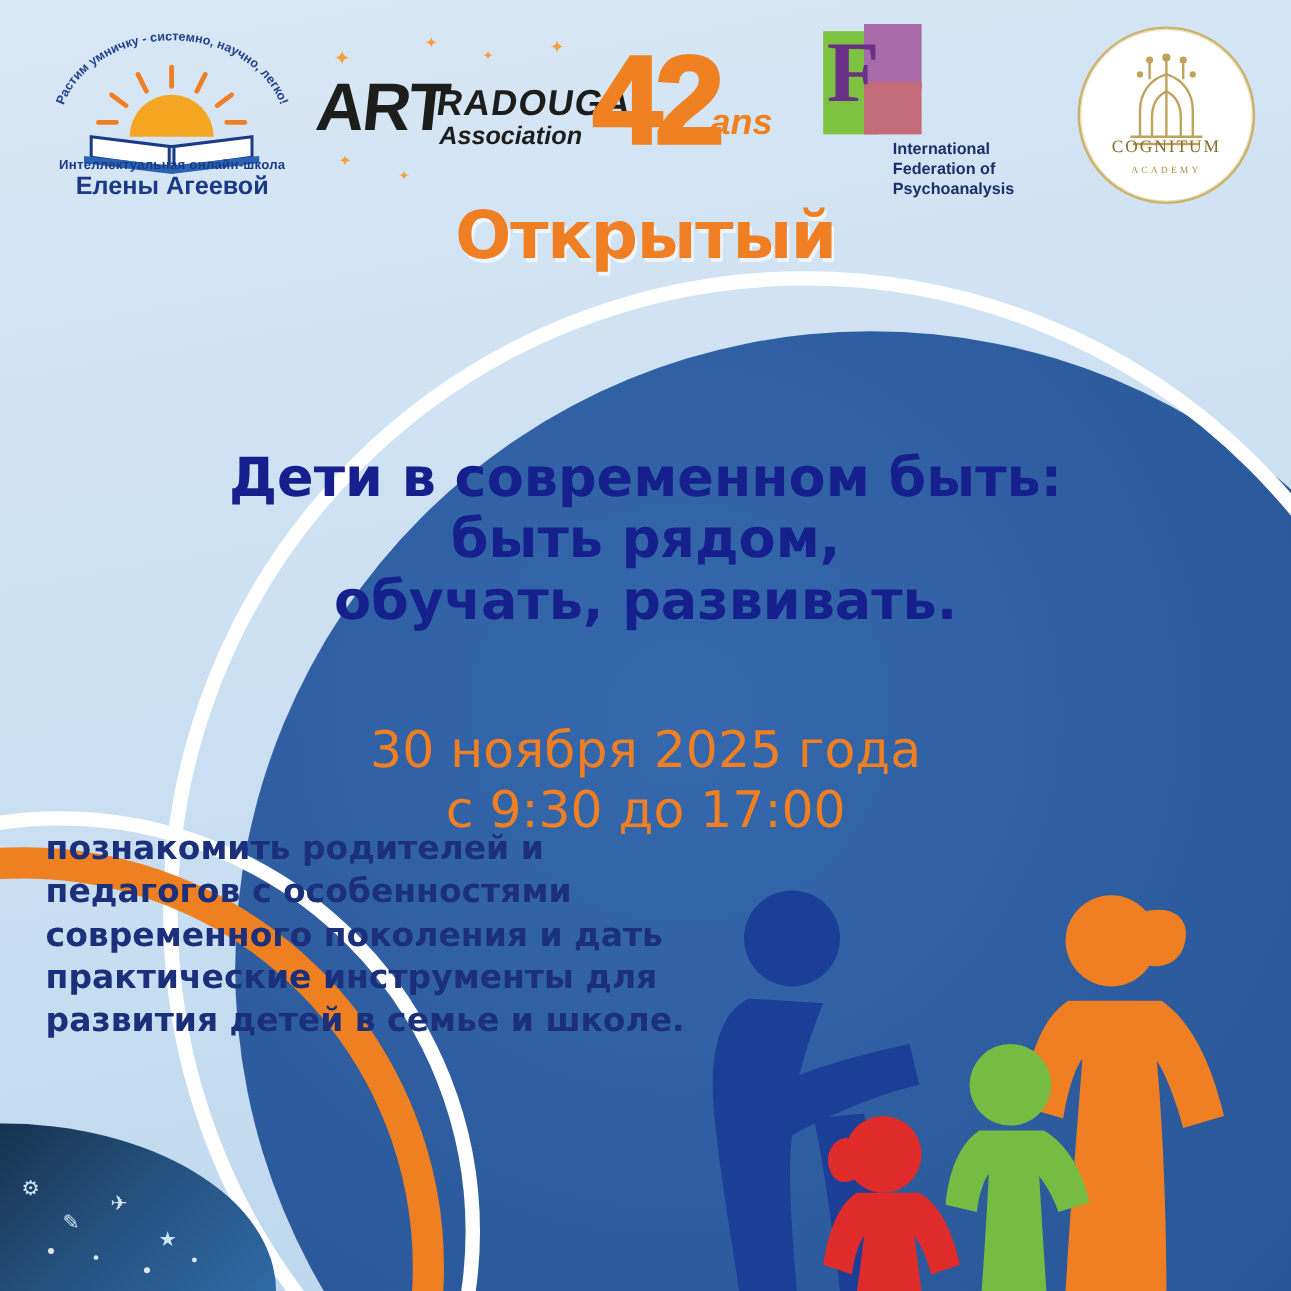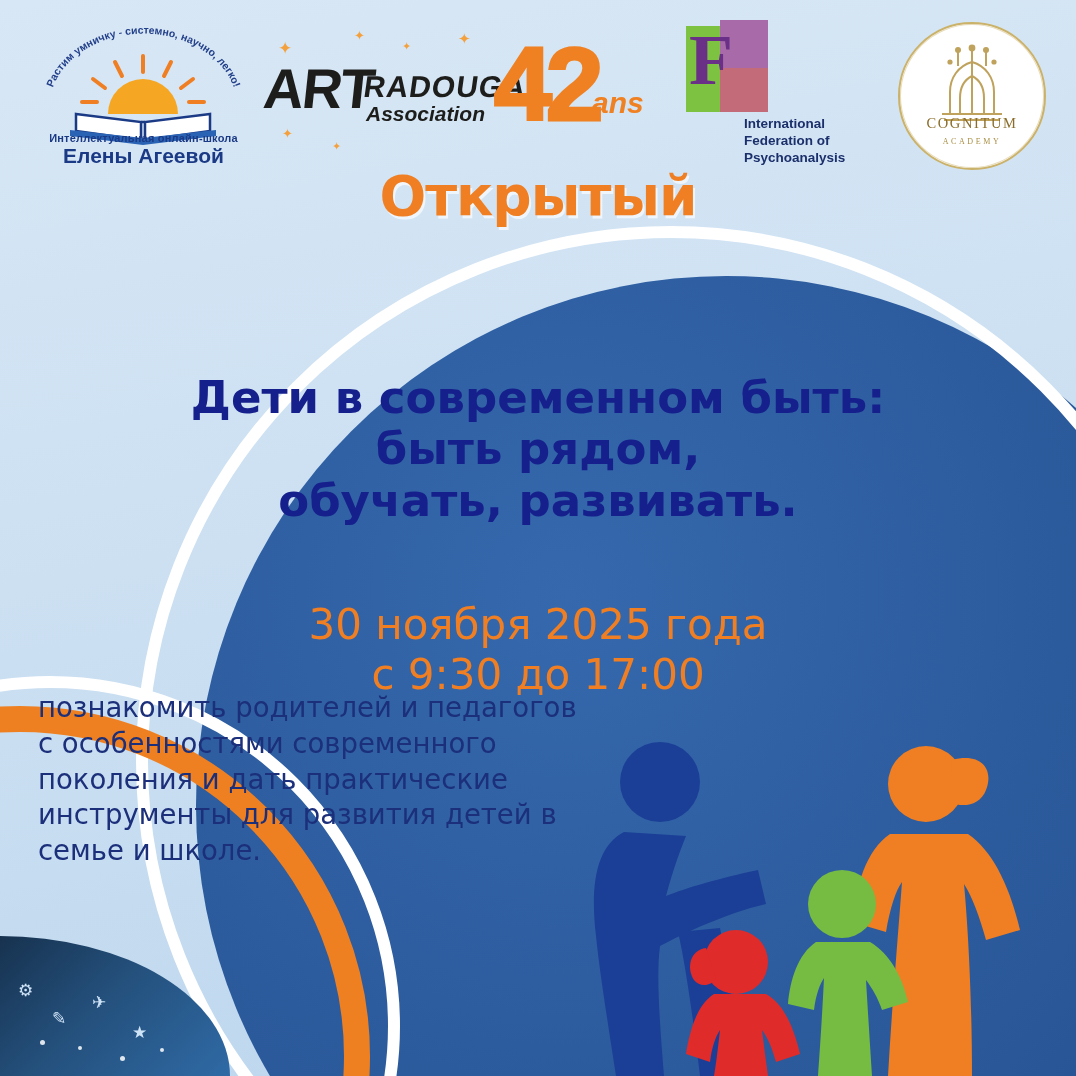--- a/index.html
+++ b/index.html
@@ -299,21 +299,21 @@
   }
   .goal .label {
     font-size: 31px;
     margin-bottom: 24px;
     color: #1b2f7a;
     font-family: "DejaVu Sans", sans-serif;
   }
   .goal .body {
     font-size: 27.5px;
     line-height: 1.30;
-    font-weight: normal;
+    font-weight: bold;
     color: #1b2f7a;
     font-family: "DejaVu Sans", sans-serif;
   }
 
   
   .family {
     position: absolute;
     right: 16px;
     bottom: 0;
     width: 470px;

